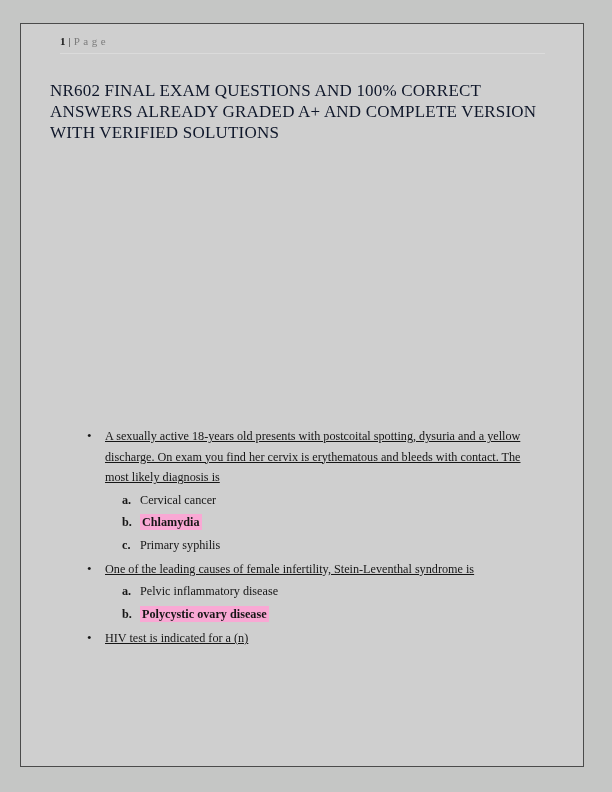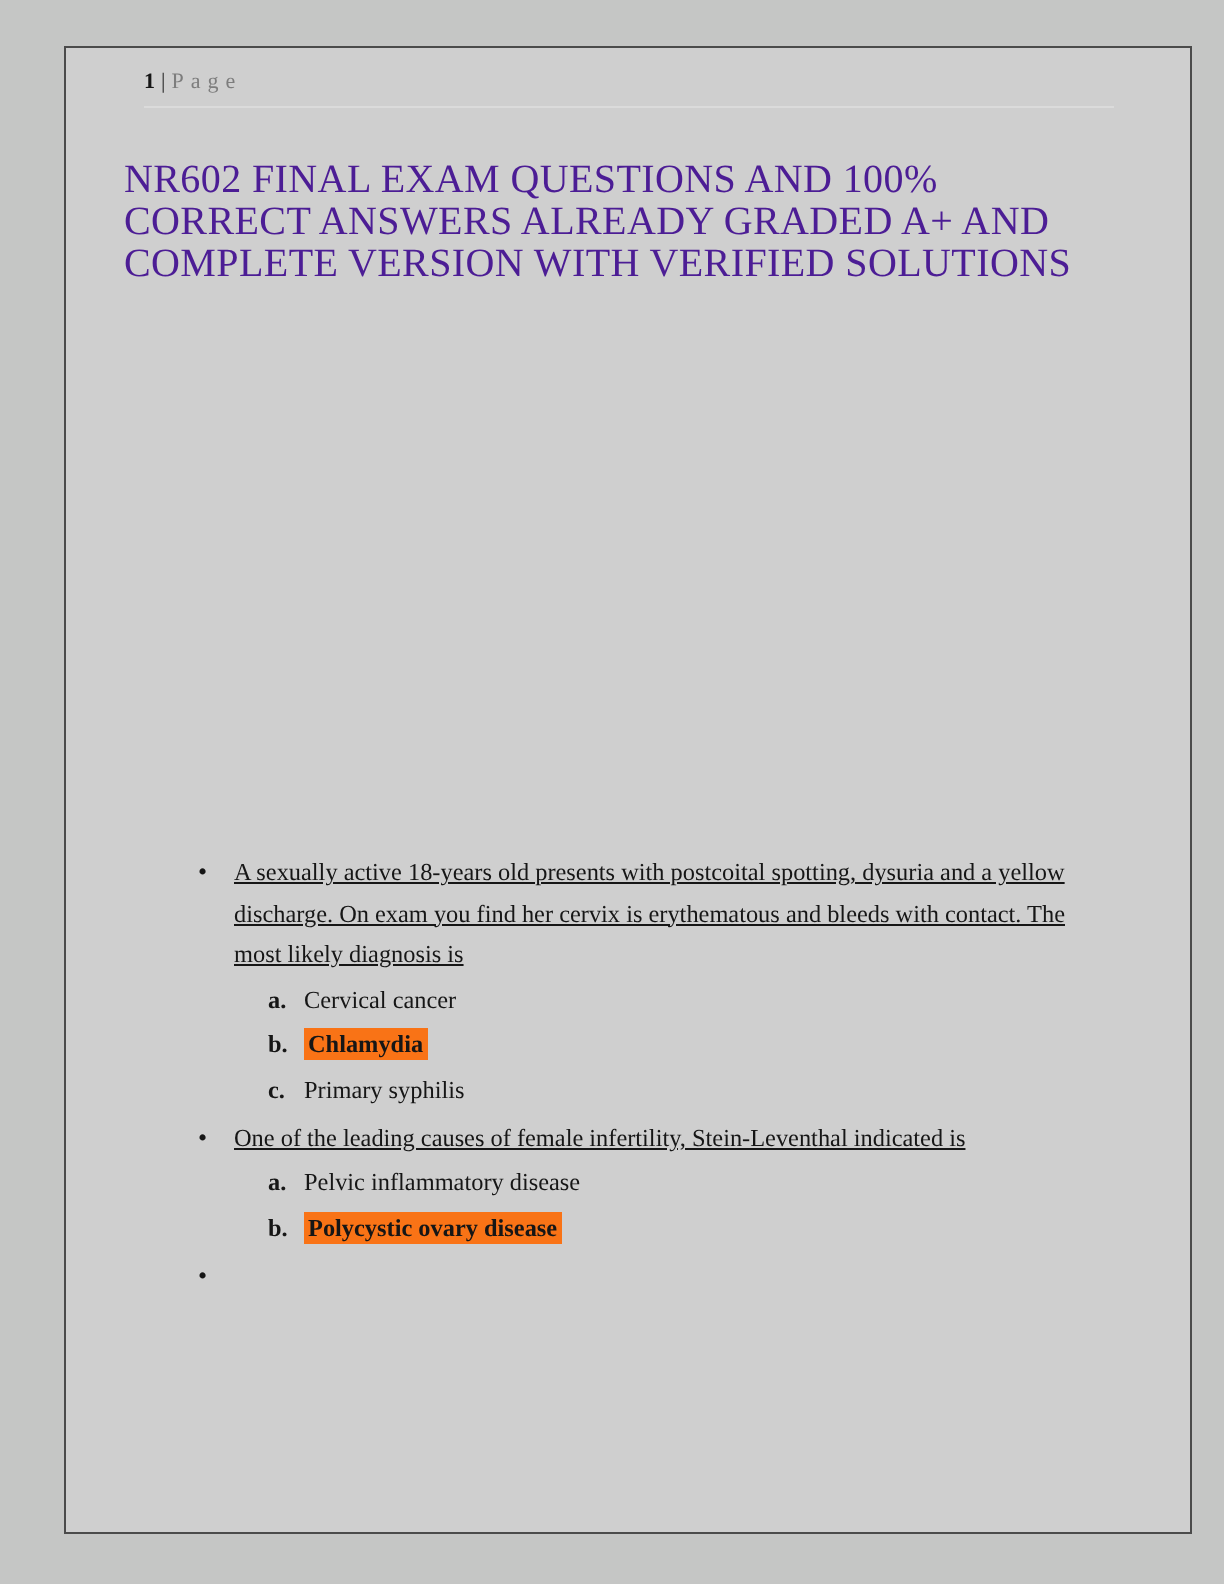--- a/index.html
+++ b/index.html
@@ -9,41 +9,41 @@
     height: 792px;
     overflow: hidden;
     background: #c5c6c5;
     font-family: "Liberation Serif", "DejaVu Serif", serif;
   }
   .page {
     position: relative;
     box-sizing: border-box;
     width: 564px;
     height: 744px;
-    margin: 23px 0 0 32px;
+    margin: 23px 0 0 20px;
     background: #cfcfcf;
     border: 1px solid #4b4b4b;
     overflow: hidden;
   }
   
   .page-header {
     margin: 11px 38px 0 39px;
     font-size: 11px;
     color: #161616;
     border-bottom: 1px solid #dbdbdb;
     padding-bottom: 6px;
   }
   .page-number { font-weight: bold; margin-right: 3px; }
   .header-sep { color: #2a2a2a; margin-right: 3px; }
   .header-label { color: #7d7d7d; letter-spacing: 3.5px; }
   
   .doc-title {
     margin: 26px 40px 0 29px;
-    color: #4c1d95;
-    font-size: 20px;
+    color: #0f172a;
+    font-size: 17px;
     line-height: 21px;
     font-weight: normal;
     letter-spacing: 0.2px;
   }
   
   .content {
     margin-top: 283px;
     font-size: 12.2px;
     color: #161616;
   }
@@ -71,21 +71,21 @@
     padding-left: 17px;
     white-space: nowrap;
   }
   .letter {
     display: inline-block;
     min-width: 18px;
     font-weight: bold;
   }
   .opt-text {}
   .highlight {
-    background: #f97316;
+    background: #f9a8d4;
     font-weight: bold;
     padding: 1px 2px;
   }
 </style>
 </head>
 <body>
 
 <div class="page">
 
   <div class="page-header">
@@ -107,29 +107,30 @@
           <span class="letter">b.</span><span class="opt-text highlight">Chlamydia</span>
         </div>
         <div class="option">
           <span class="letter">c.</span><span class="opt-text">Primary syphilis</span>
         </div>
       </div>
     </div>
 
     <div class="question">
       <span class="bullet">•</span>
-      <div class="q-text">One of the leading causes of female infertility, Stein-Leventhal indicated is</div>
+      <div class="q-text">One of the leading causes of female infertility, Stein-Leventhal syndrome is</div>
       <div class="options">
         <div class="option">
           <span class="letter">a.</span><span class="opt-text">Pelvic inflammatory disease</span>
         </div>
         <div class="option">
           <span class="letter">b.</span><span class="opt-text highlight">Polycystic ovary disease</span>
         </div>
       </div>
     </div>
 
     <div class="question">
       <span class="bullet">•</span>
+      <div class="q-text">HIV test is indicated for a (n)</div>
     </div>
 
   </div>
 </div>
 
 </body></html>

